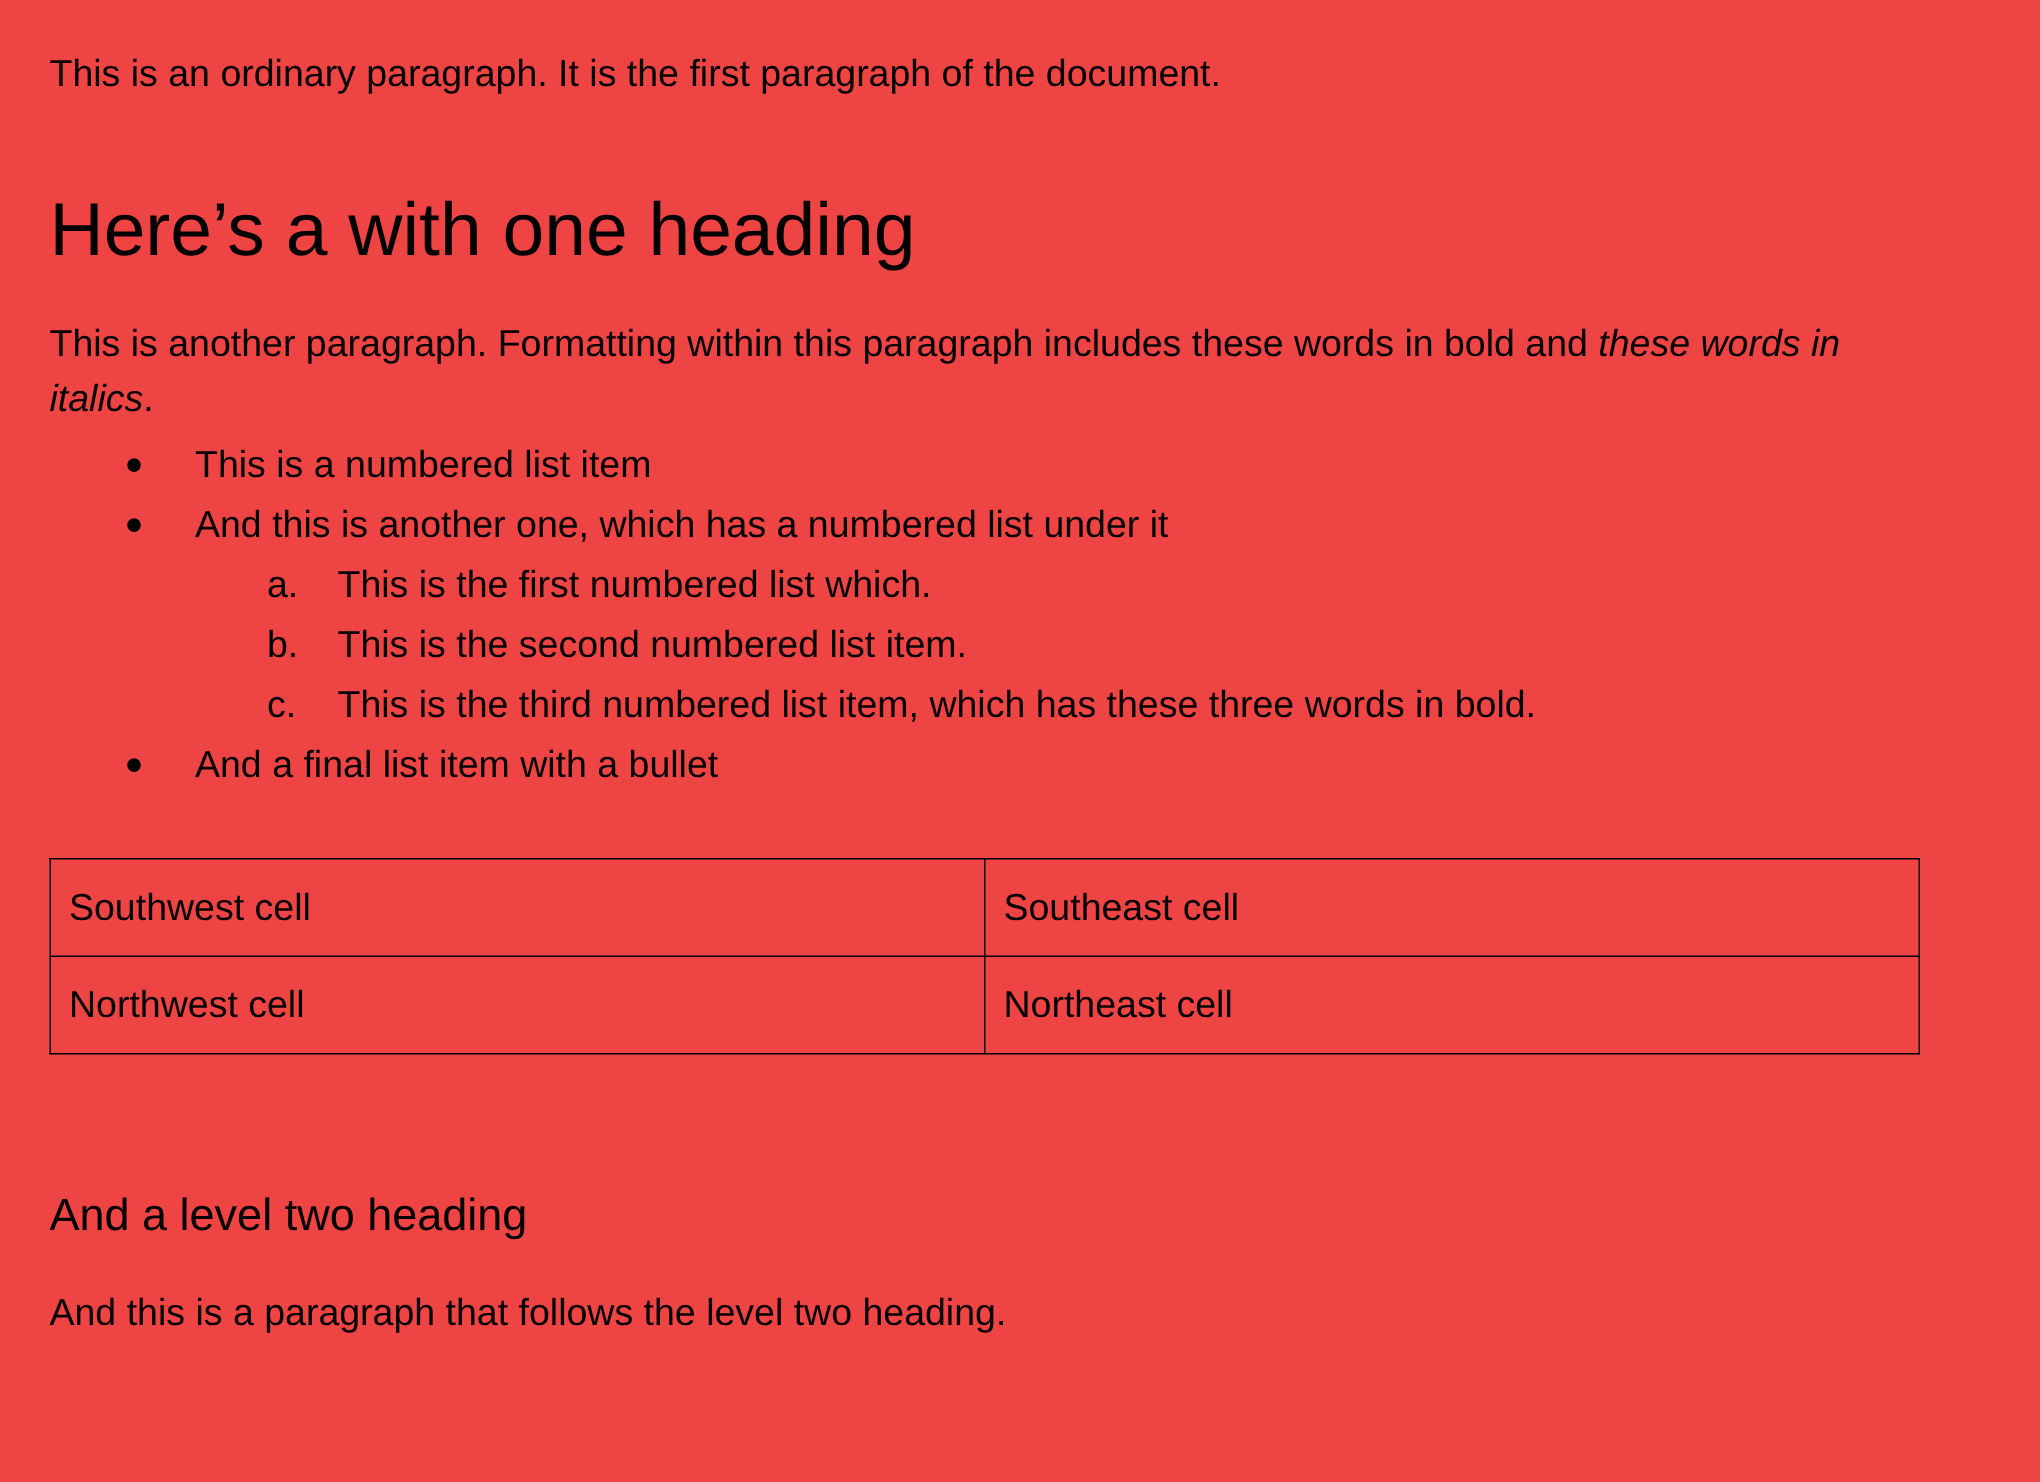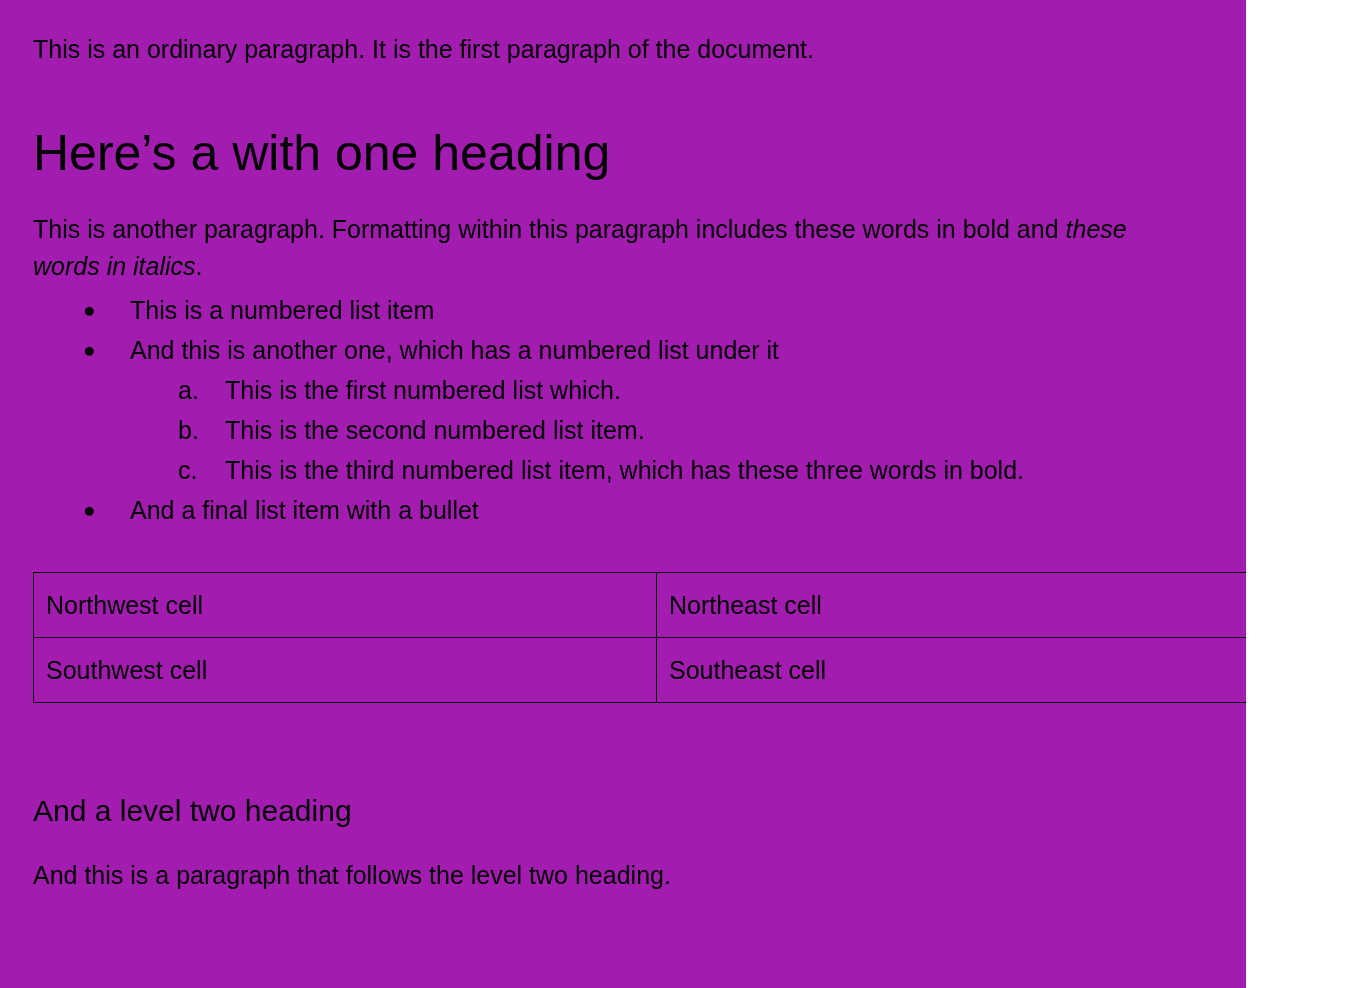--- a/index.html
+++ b/index.html
@@ -3,25 +3,25 @@
 <meta charset="utf-8">
 <style>
   html, body { margin: 0; padding: 0; background: #ffffff; }
   body {
     font-family: "Liberation Sans", "DejaVu Sans", sans-serif;
     color: #000000;
     -webkit-font-smoothing: antialiased;
   }
   .doc {
     position: relative;
-    width: 1246px;
+    width: 1360px;
     height: 988px;
     box-sizing: border-box;
     padding: 31px 80px 0 33px;
-    background: #a21caf;
+    background: #ef4444;
     overflow: hidden;
   }
   p {
     font-size: 25px;
     line-height: 1.5;
     margin: 0;
   }
   h1 {
     font-size: 50px;
     font-weight: 400;
@@ -105,26 +105,26 @@
     <div class="li level1">
       <span class="marker bullet">●</span>
       <span class="li-text">And a final list item with a bullet</span>
     </div>
 
   </div>
 
   <table class="doc-table">
     <tbody>
       <tr>
+        <td>Southwest cell</td>
+        <td>Southeast cell</td>
+      </tr>
+      <tr>
         <td>Northwest cell</td>
         <td>Northeast cell</td>
-      </tr>
-      <tr>
-        <td>Southwest cell</td>
-        <td>Southeast cell</td>
       </tr>
     </tbody>
   </table>
 
   <h2>And a level two heading</h2>
 
   <p>And this is a paragraph that follows the level two heading.</p>
 
 </div>
 

